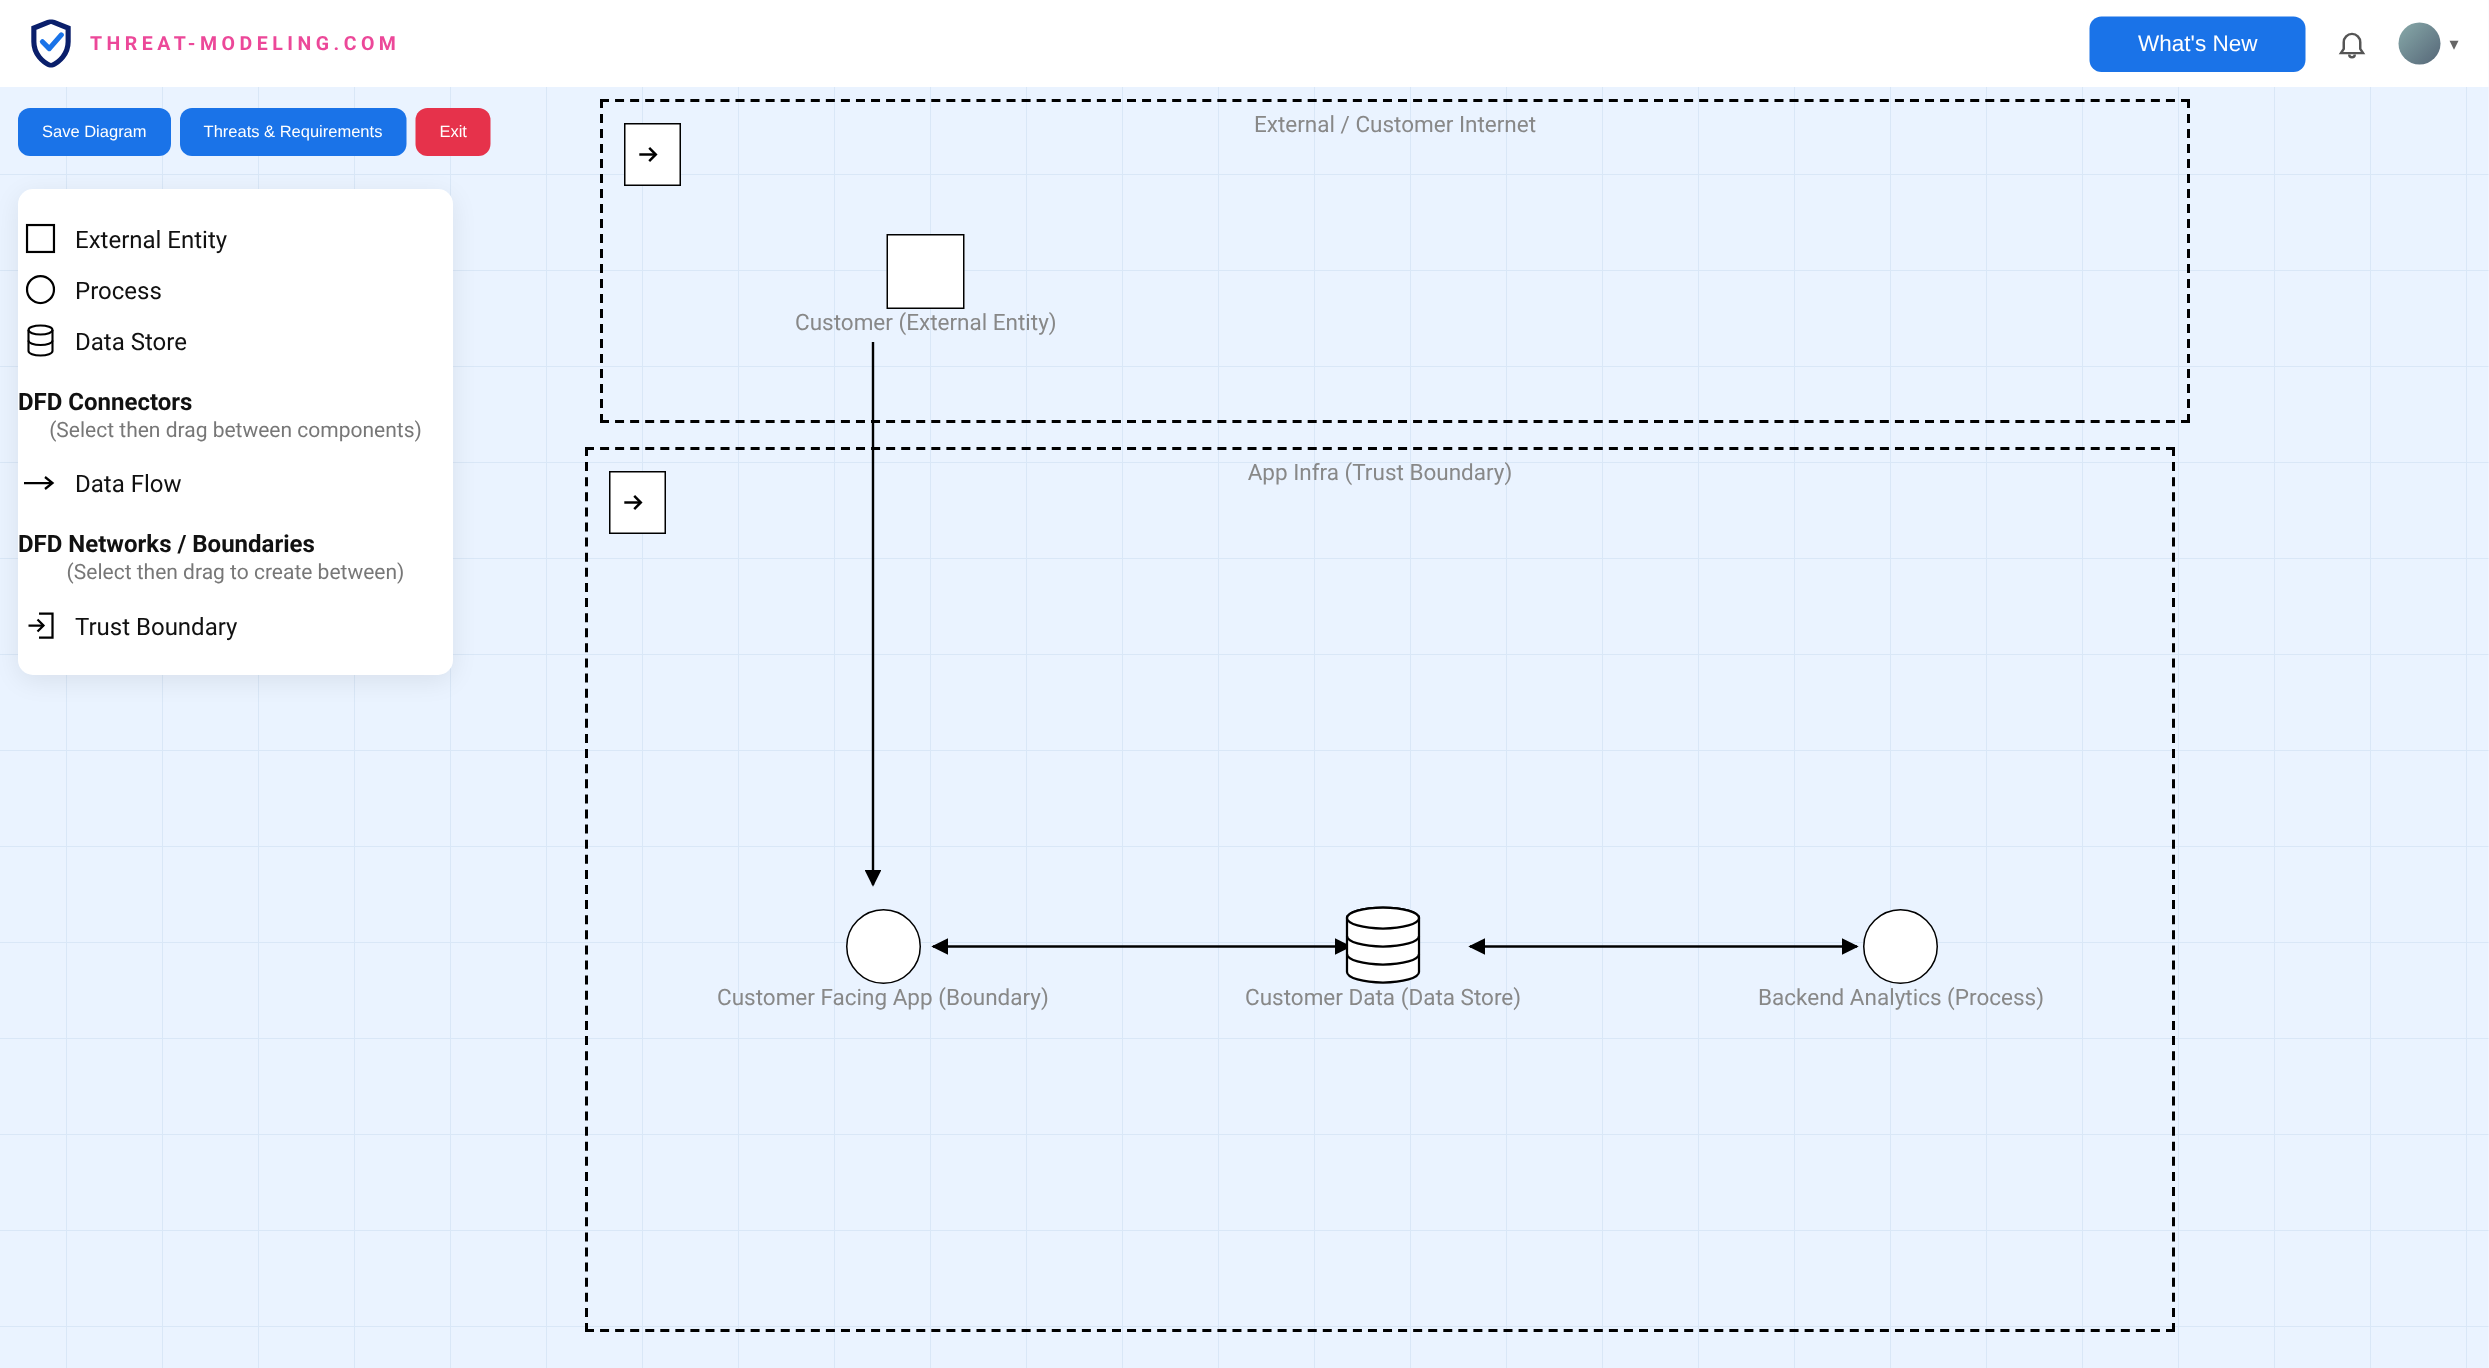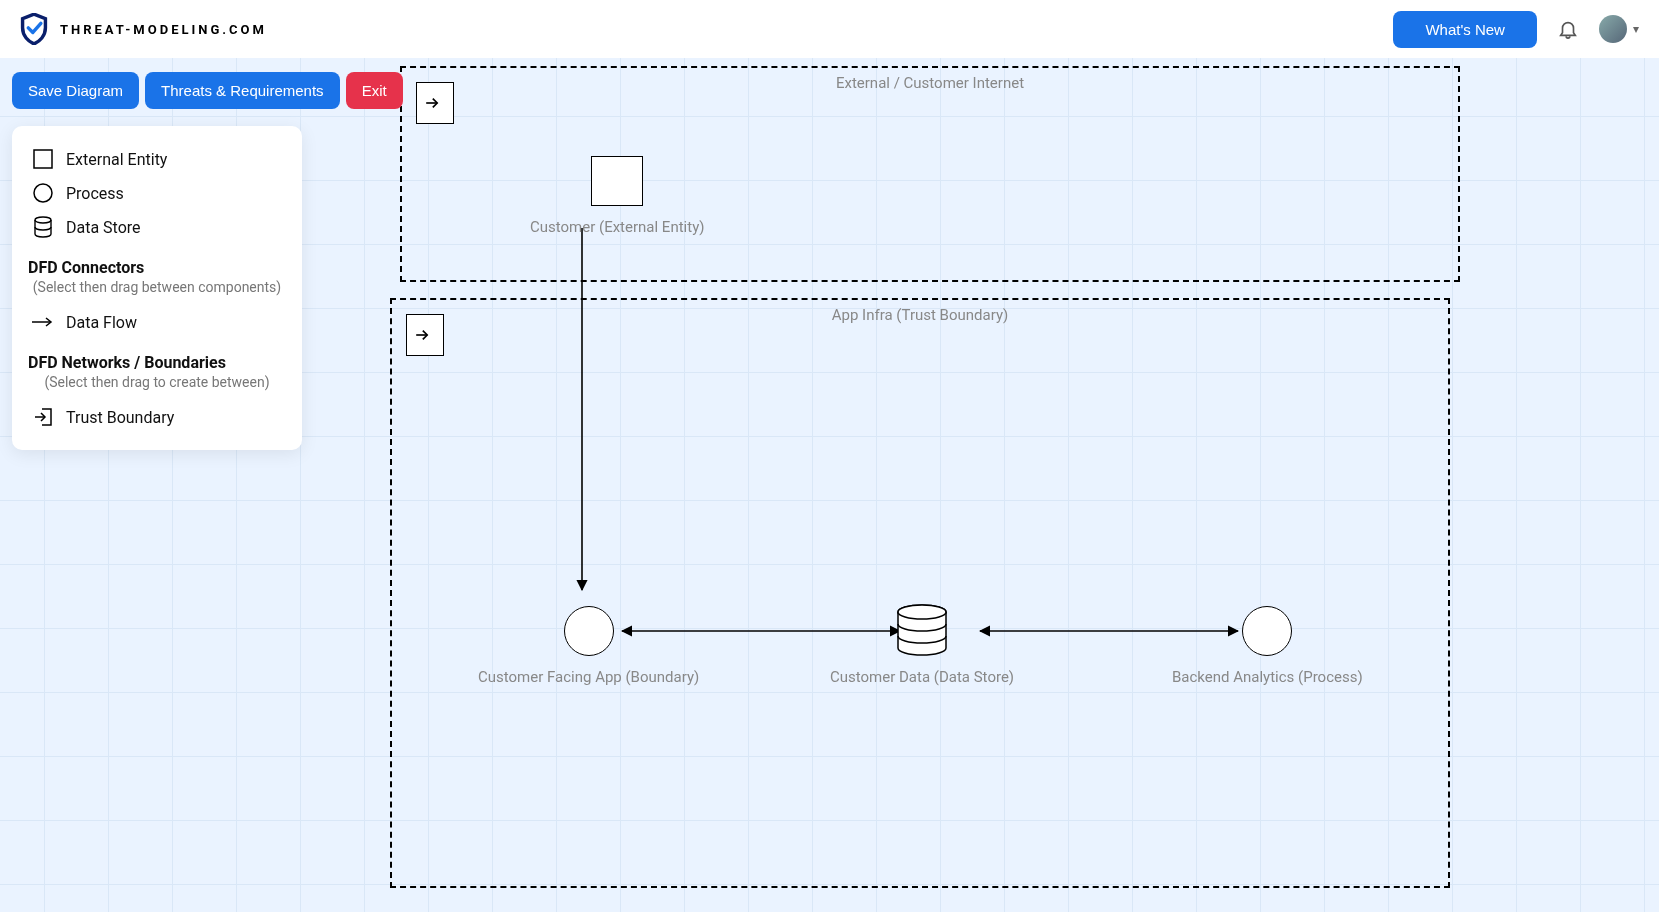--- a/index.html
+++ b/index.html
@@ -27,21 +27,21 @@
     align-items: center;
     gap: 12px;
   }
   .logo-shield {
     width: 28px;
     height: 32px;
   }
   .brand-text {
     font-size: 13px;
     font-weight: 700;
-    color: #000000;
+    color: #ec4899;
     letter-spacing: 3px;
     text-align: right;
   }
   .header-right {
     margin-left: auto;
     display: flex;
     align-items: center;
     gap: 20px;
   }
   .whats-new-btn {
@@ -98,36 +98,36 @@
     left: 12px;
     display: flex;
     gap: 6px;
     z-index: 6;
   }
   .tb-btn {
     border: none;
     color: #fff;
     padding: 10px 16px;
     border-radius: 8px;
-    font-size: 15px;
+    font-size: 11px;
     cursor: pointer;
     text-align: center;
   }
   .tb-blue { background: #1a73e8; }
   .tb-red { background: #e6324b; }
 
   
   .palette {
     position: absolute;
     top: 68px;
     left: 12px;
     width: 290px;
     background: #fff;
     border-radius: 10px;
-    padding: 16px 16px;
+    padding: 16px 0;
     box-shadow: 0 4px 18px rgba(0,0,0,0.08);
     z-index: 5;
   }
   .palette-item {
     display: flex;
     align-items: center;
     gap: 12px;
     padding: 6px 4px;
     cursor: pointer;
     font-size: 16px;
@@ -183,21 +183,21 @@
     justify-content: center;
     cursor: move;
     z-index: 2;
   }
 
   .node {
     position: absolute;
     display: flex;
     flex-direction: column;
     align-items: center;
-    gap: 12px;
+    gap: 0;
     cursor: move;
     z-index: 3;
   }
   .node-label {
     font-size: 15px;
     color: #888;
     white-space: nowrap;
   }
   .shape-rect {
     width: 52px;

